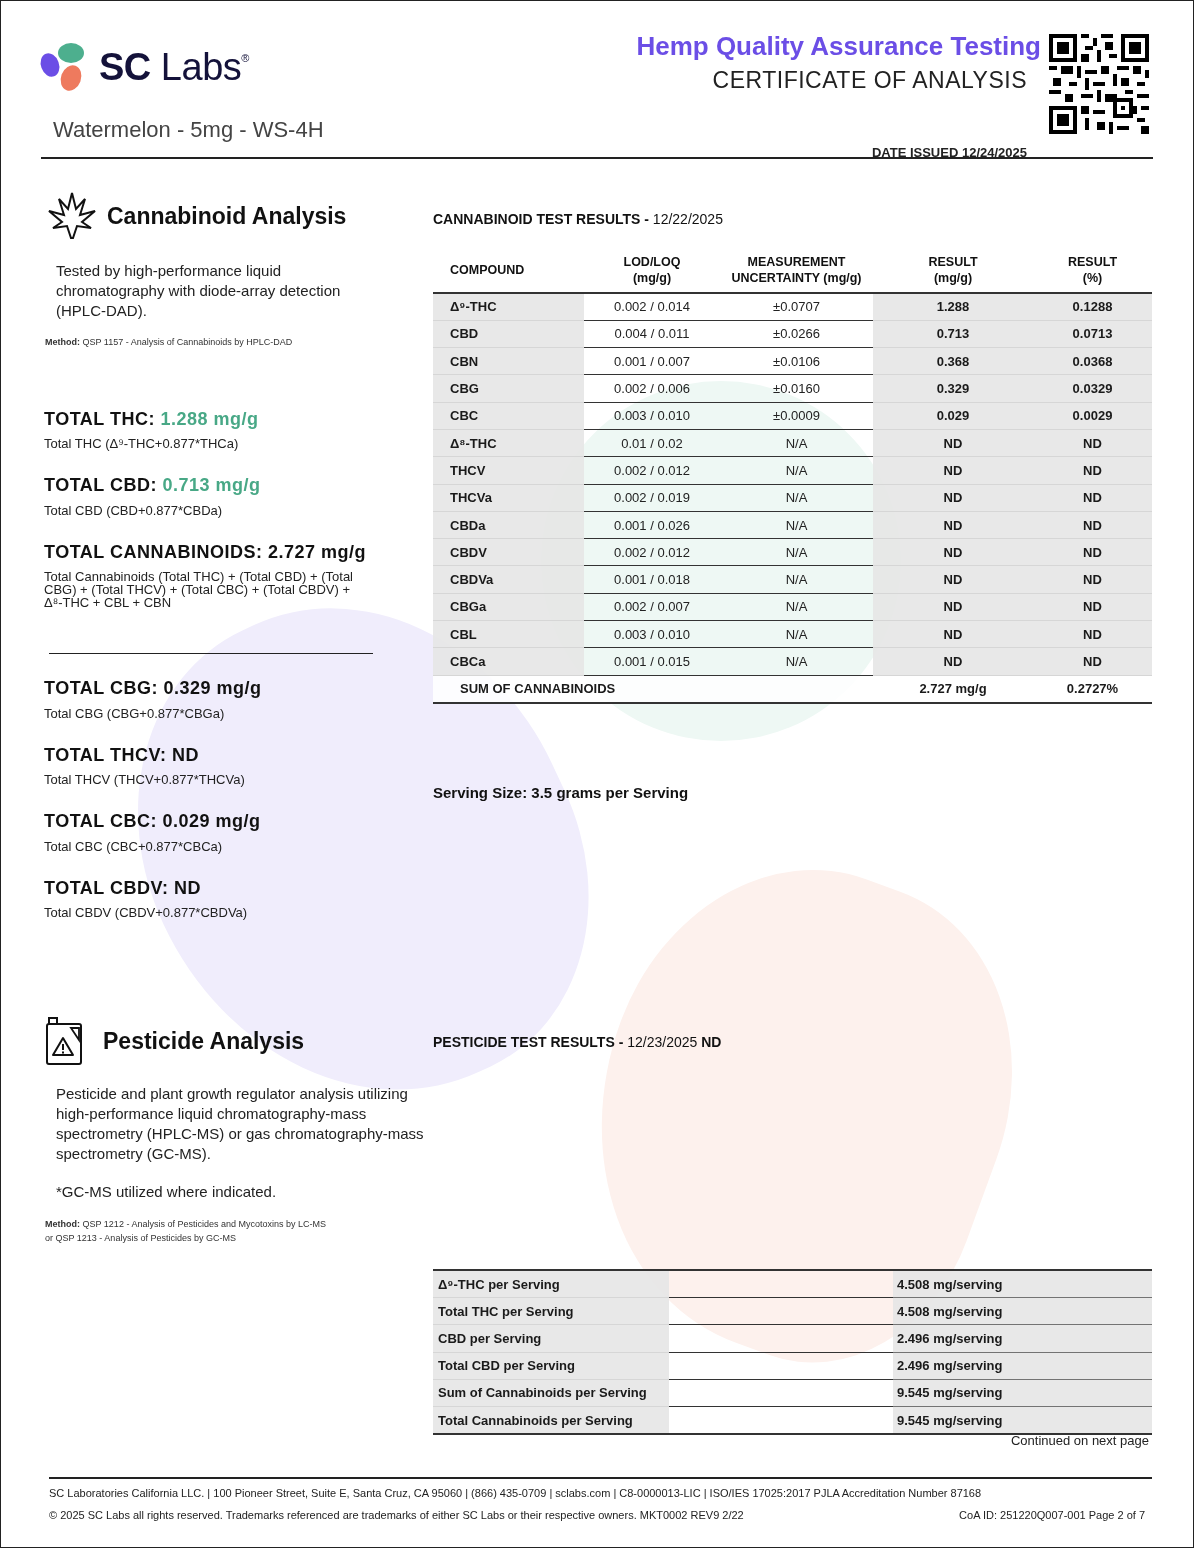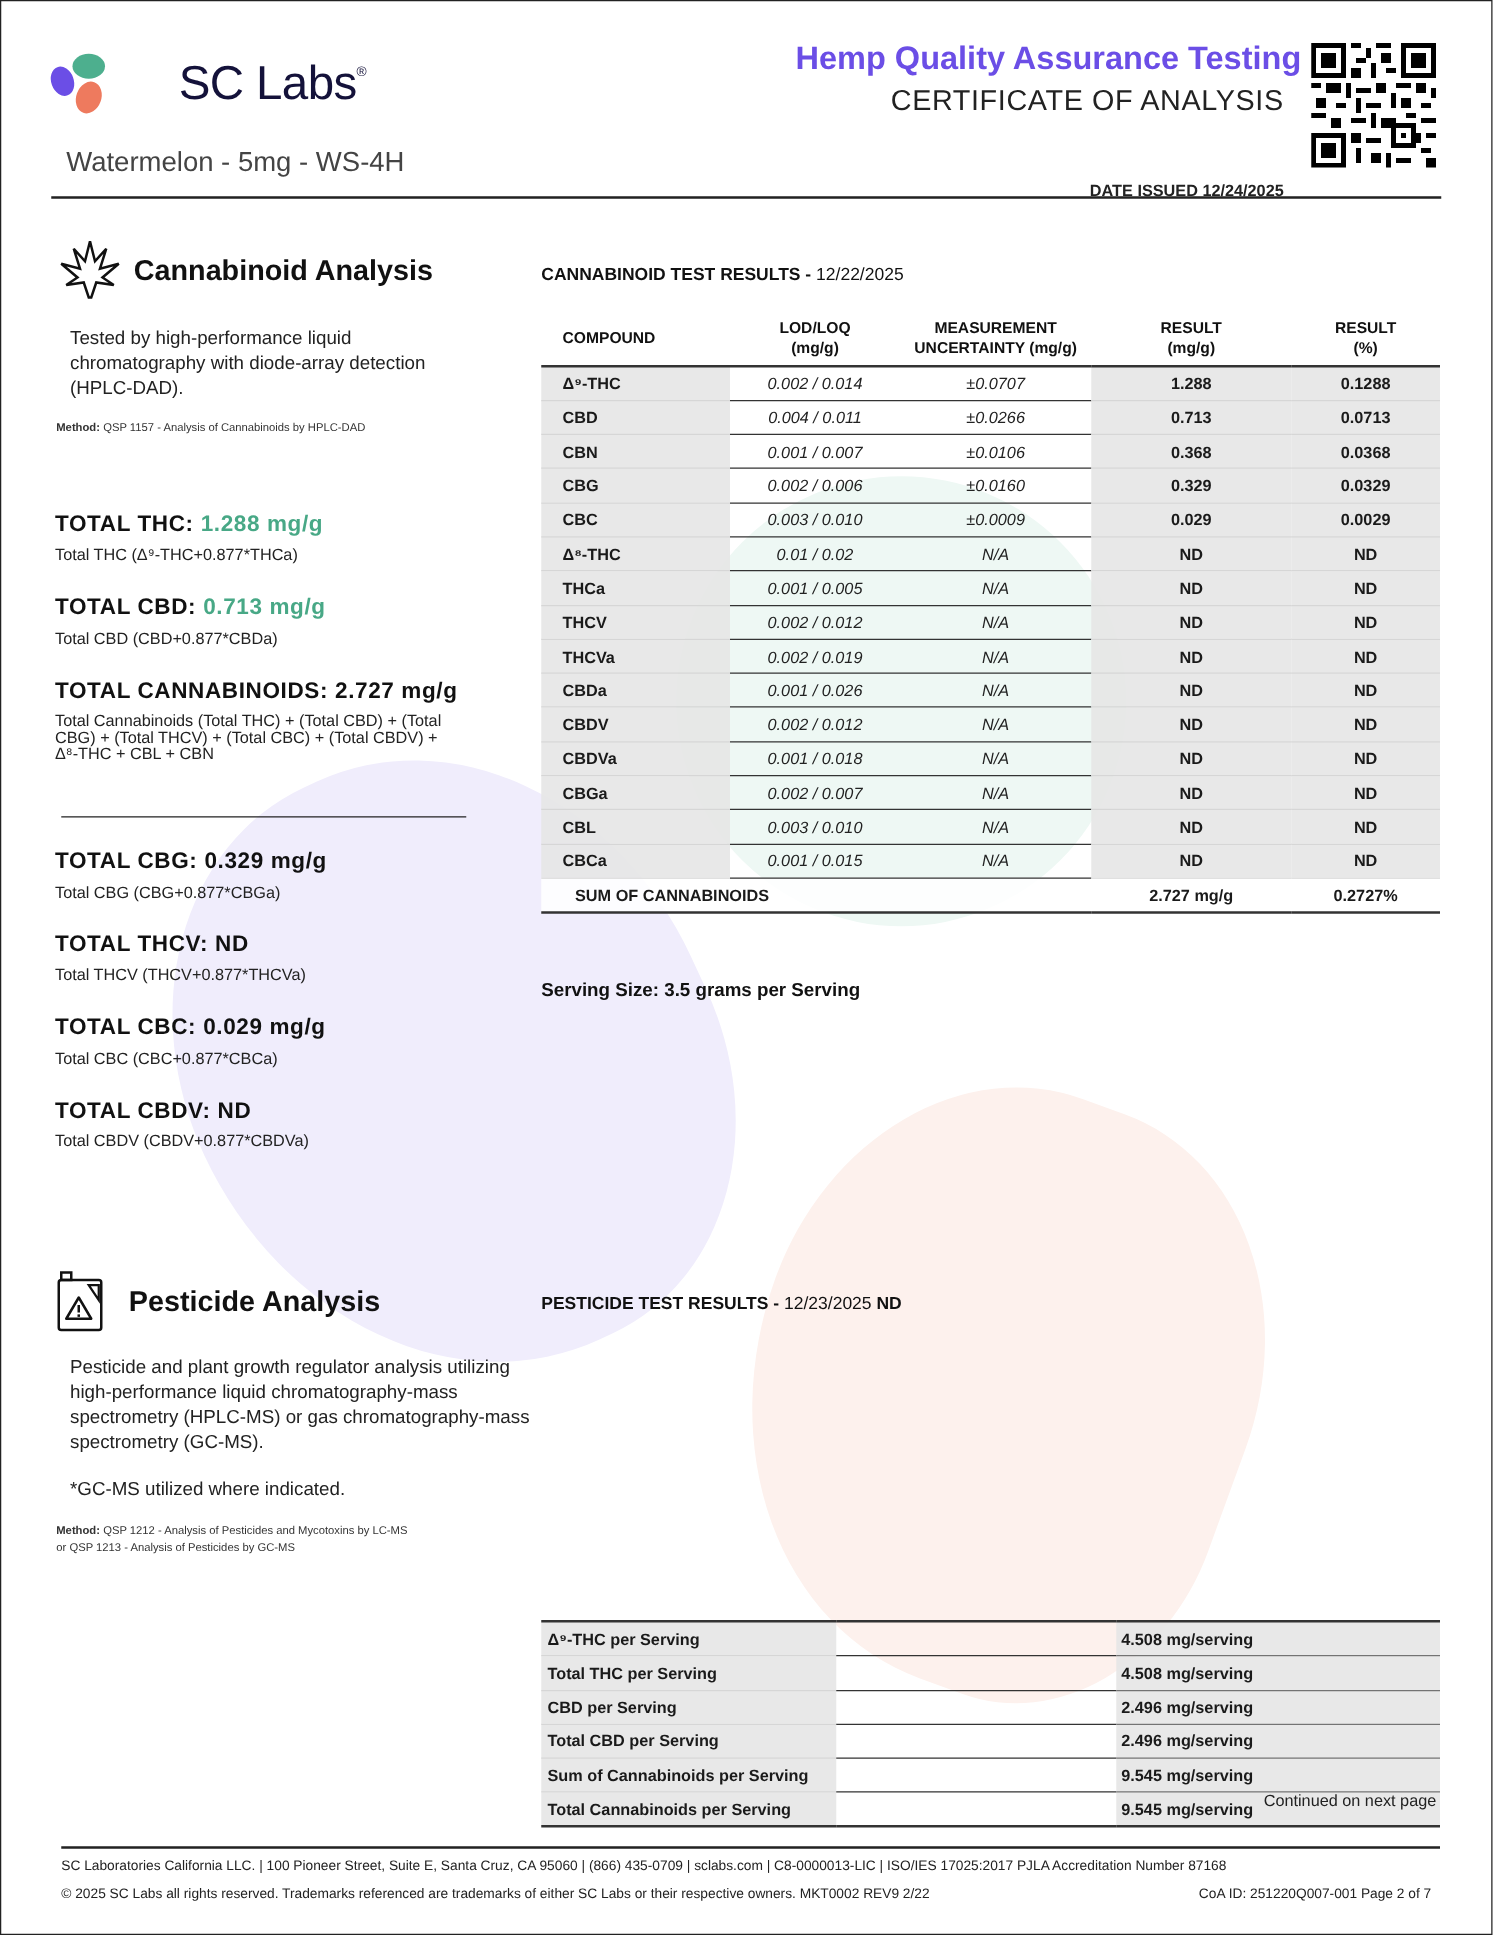--- a/index.html
+++ b/index.html
@@ -16,21 +16,21 @@
   .z { position: relative; z-index: 1; }
 
   
   .logo { position: absolute; left: 38px; top: 38px; display: flex; align-items: center; }
   .logo-mark { position: relative; width: 56px; height: 56px; }
   .dot { position: absolute; border-radius: 50%; }
   .dot-green { left: 19px; top: 4px; width: 26px; height: 20px; background: #4daf8e; }
   .dot-purple { left: 2px; top: 14px; width: 18px; height: 24px; background: #6b4ee6; transform: rotate(-20deg); }
   .dot-orange { left: 22px; top: 26px; width: 20px; height: 26px; background: #ee7a5e; transform: rotate(20deg); }
   .logo-text { font-size: 38px; color: #14123a; margin-left: 4px; letter-spacing: -0.5px; }
-  .logo-text b { font-weight: 400; margin-left: 44px; }
+  .logo-text b { font-weight: 700; }
   .logo-text sup { font-size: 11px; vertical-align: top; position: relative; top: 6px; }
 
   .product-name { position: absolute; left: 52px; top: 116px; font-size: 22px; color: #444; }
   .header-rule { position: absolute; left: 40px; top: 156px; width: 1112px; height: 2px; background: #222; }
 
   .hq-title { position: absolute; right: 152px; top: 30px; font-size: 26px; font-weight: bold; color: #6b4ee6; text-align: right; white-space: nowrap; }
   .coa-title { position: absolute; right: 166px; top: 66px; font-size: 23px; color: #222; letter-spacing: 0.5px; text-align: right; white-space: nowrap; }
   .date-issued { position: absolute; right: 166px; top: 114px; font-size: 13px; font-weight: bold; color: #222; text-align: right; white-space: nowrap; margin-top: 30px; }
   .qr { position: absolute; left: 1048px; top: 33px; width: 100px; height: 100px; }
 
@@ -46,21 +46,21 @@
   .left-rule { position: absolute; left: 48px; top: 652px; width: 324px; height: 1px; background: #222; }
 
   
   .tbl-title { position: absolute; left: 432px; font-size: 14px; color: #111; white-space: nowrap; }
   .tbl-title b { font-weight: bold; }
   table { position: absolute; border-collapse: collapse; font-size: 13px; }
   th { font-weight: bold; font-size: 12.5px; line-height: 16px; text-align: center; color: #111; padding: 0; vertical-align: middle; }
   th.left { text-align: left; padding-left: 17px; }
   td { height: 27.3px; padding: 0; vertical-align: middle; }
   td.name { font-weight: bold; padding-left: 17px; background: rgba(230,230,230,0.9); }
-  td.lod, td.mu { font-style: italic; text-align: center; color: #222; }
+  td.lod, td.mu { text-align: center; color: #222; }
   td.res { font-weight: bold; text-align: center; background: rgba(230,230,230,0.9); }
   tr.row td { border-bottom: 1px solid #d6d6d6; }
   tr.row td.lod, tr.row td.mu { border-bottom: 1px solid #333; }
   tr.row:last-child td { border-bottom: 2px solid #333; }
   thead tr th { border-bottom: 2px solid #333; height: 46px; text-align: center; }
   tr.sum td { font-weight: bold; background: rgba(255,255,255,0.85); border-bottom: 2px solid #333; height: 28px; }
 
   #cann-table { left: 432px; top: 246px; width: 719px; }
   #cann-table col.c1 { width: 151px; } #cann-table col.c2 { width: 136px; } #cann-table col.c3 { width: 153px; } #cann-table col.c4 { width: 160px; } #cann-table col.c5 { width: 119px; }
 
@@ -254,27 +254,20 @@
           <td class="res">0.0029</td>
         </tr>
         <tr class="row">
           <td class="name">Δ⁸-THC</td>
           <td class="lod">0.01 / 0.02</td>
           <td class="mu">N/A</td>
           <td class="res">ND</td>
           <td class="res">ND</td>
         </tr>
         <tr class="row">
-          <td class="name">THCa</td>
-          <td class="lod">0.001 / 0.005</td>
-          <td class="mu">N/A</td>
-          <td class="res">ND</td>
-          <td class="res">ND</td>
-        </tr>
-        <tr class="row">
           <td class="name">THCV</td>
           <td class="lod">0.002 / 0.012</td>
           <td class="mu">N/A</td>
           <td class="res">ND</td>
           <td class="res">ND</td>
         </tr>
         <tr class="row">
           <td class="name">THCVa</td>
           <td class="lod">0.002 / 0.019</td>
           <td class="mu">N/A</td>

